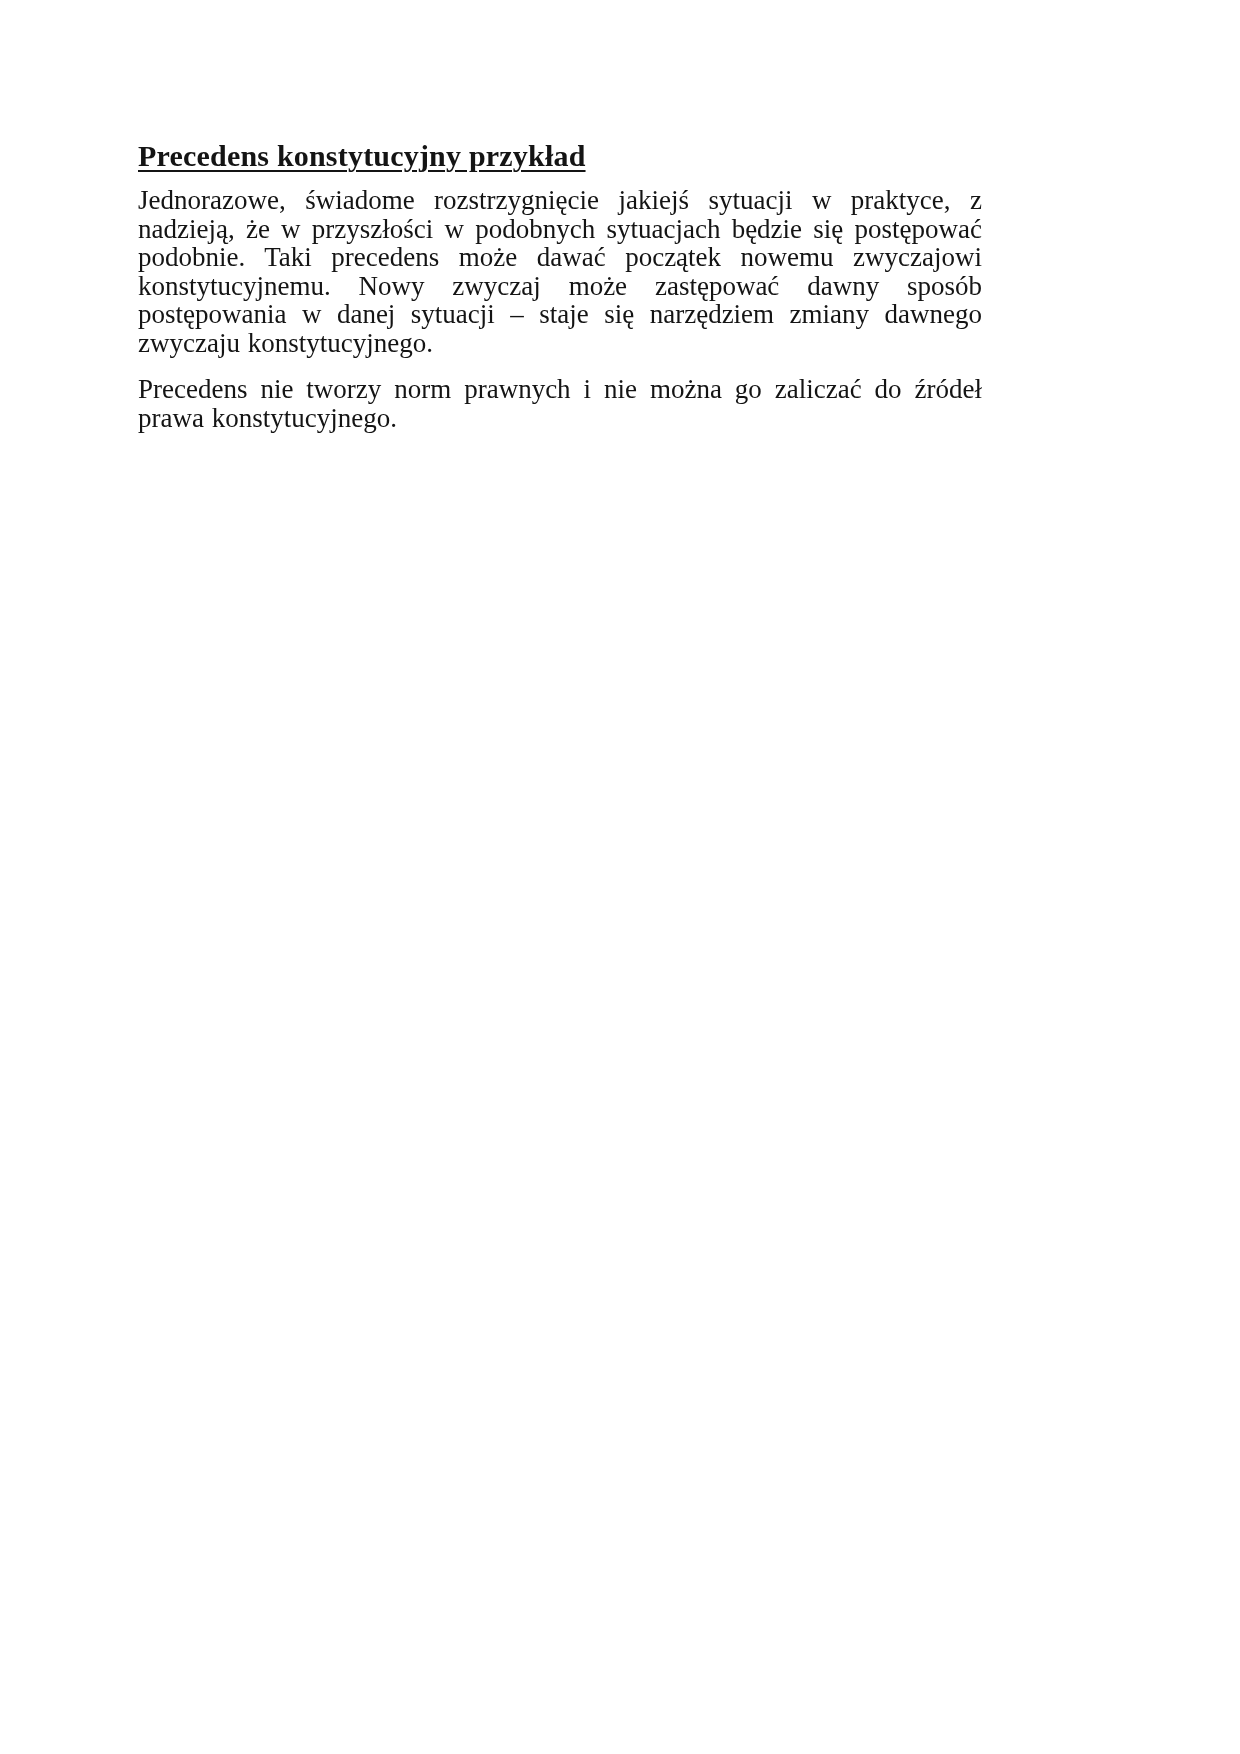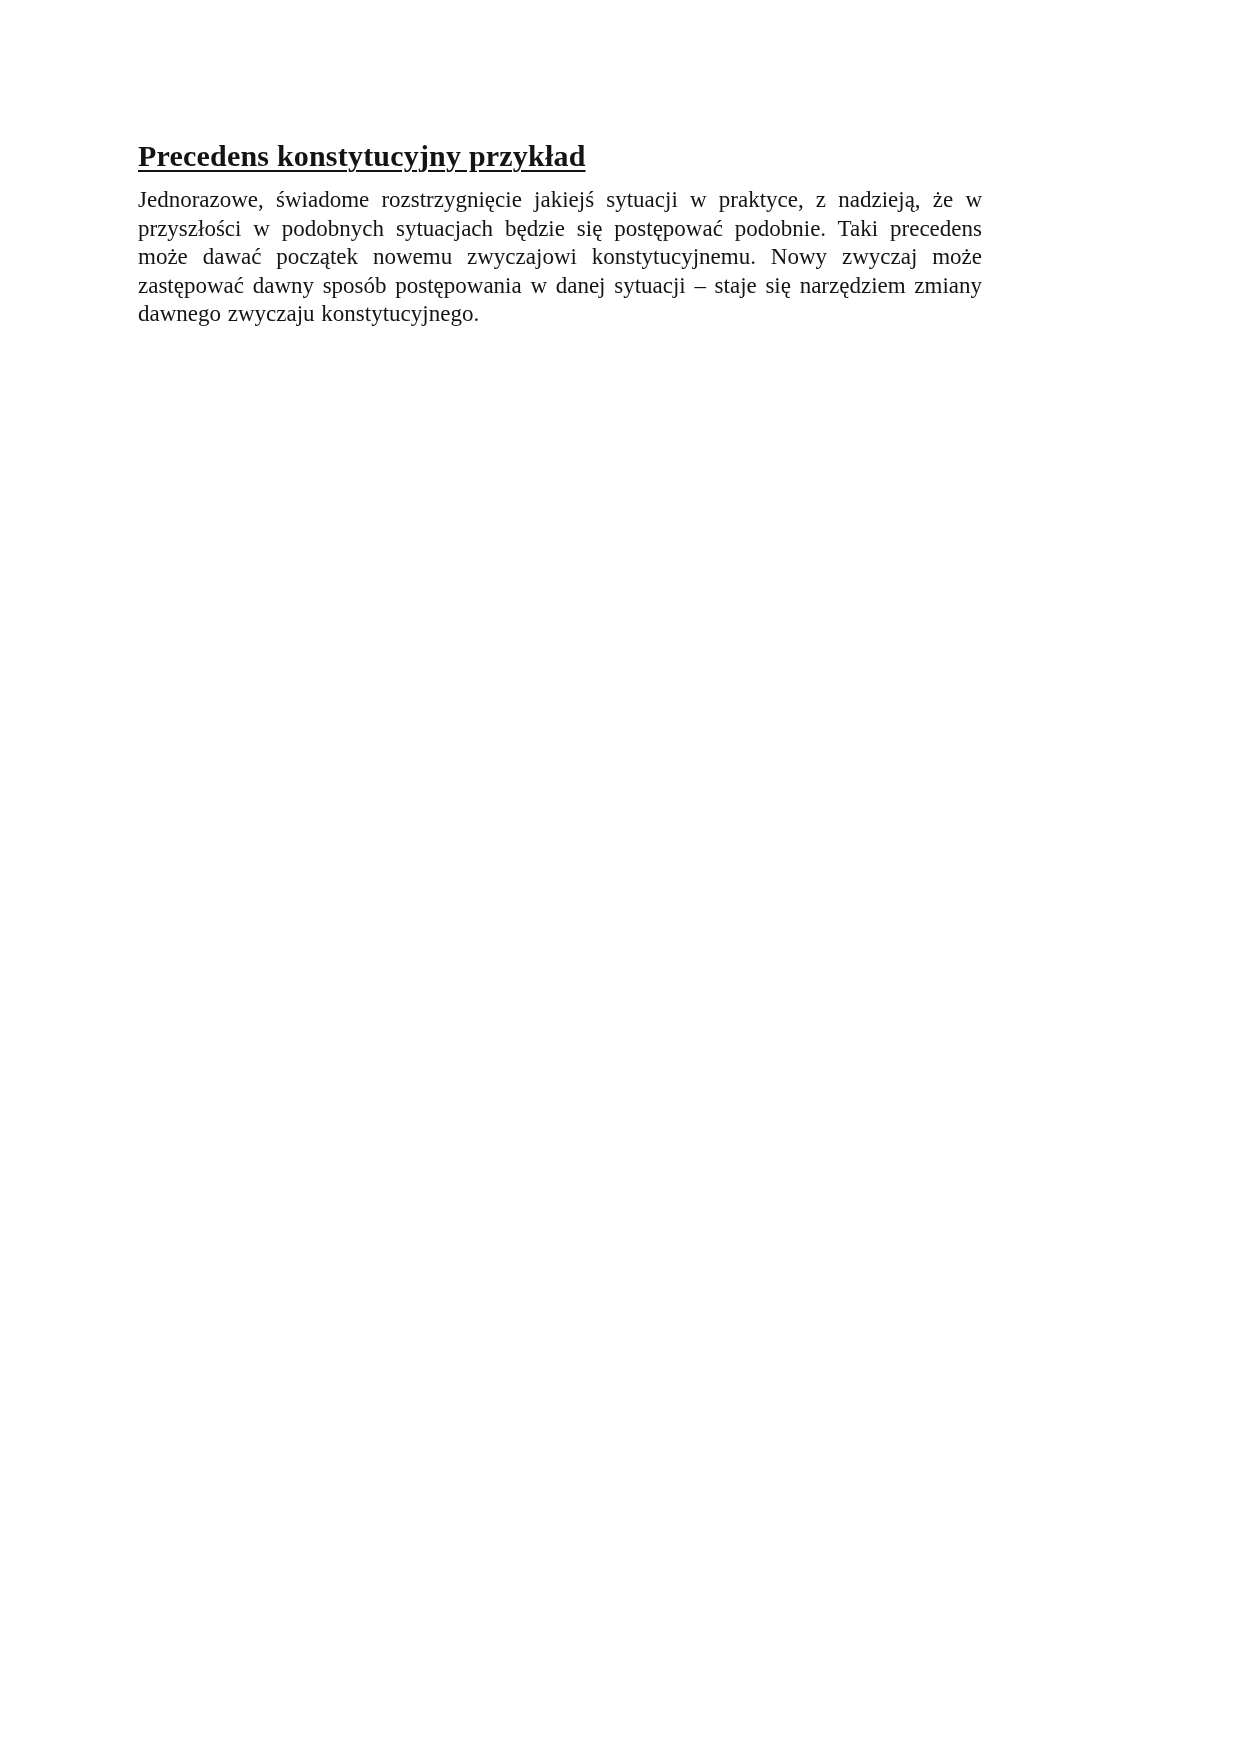--- a/index.html
+++ b/index.html
@@ -25,27 +25,28 @@
     font-size: 30px;
     font-weight: bold;
     text-decoration: underline;
     text-decoration-thickness: 2px;
     text-underline-offset: 4px;
     margin: 0 0 16px 0;
     line-height: 29px;
     letter-spacing: 0.2px;
   }
   .doc-para {
-    font-size: 23px;
+    font-size: 27px;
     line-height: 28.5px;
     text-align: justify;
     text-justify: inter-word;
     margin: 0 0 18px 0;
     word-spacing: 1px;
   }
 </style>
 </head>
 <body>
 
 <div class="page">
   <h1 class="doc-title">Precedens konstytucyjny przykład</h1>
   <p class="doc-para">Jednorazowe, świadome rozstrzygnięcie jakiejś sytuacji w praktyce, z nadzieją, że w przyszłości w podobnych sytuacjach będzie się postępować podobnie. Taki precedens może dawać początek nowemu zwyczajowi konstytucyjnemu. Nowy zwyczaj może zastępować dawny sposób postępowania w danej sytuacji – staje się narzędziem zmiany dawnego zwyczaju konstytucyjnego.</p>
+  <p class="doc-para">Precedens nie tworzy norm prawnych i nie można go zaliczać do źródeł prawa konstytucyjnego.</p>
 </div>
 
 </body></html>

